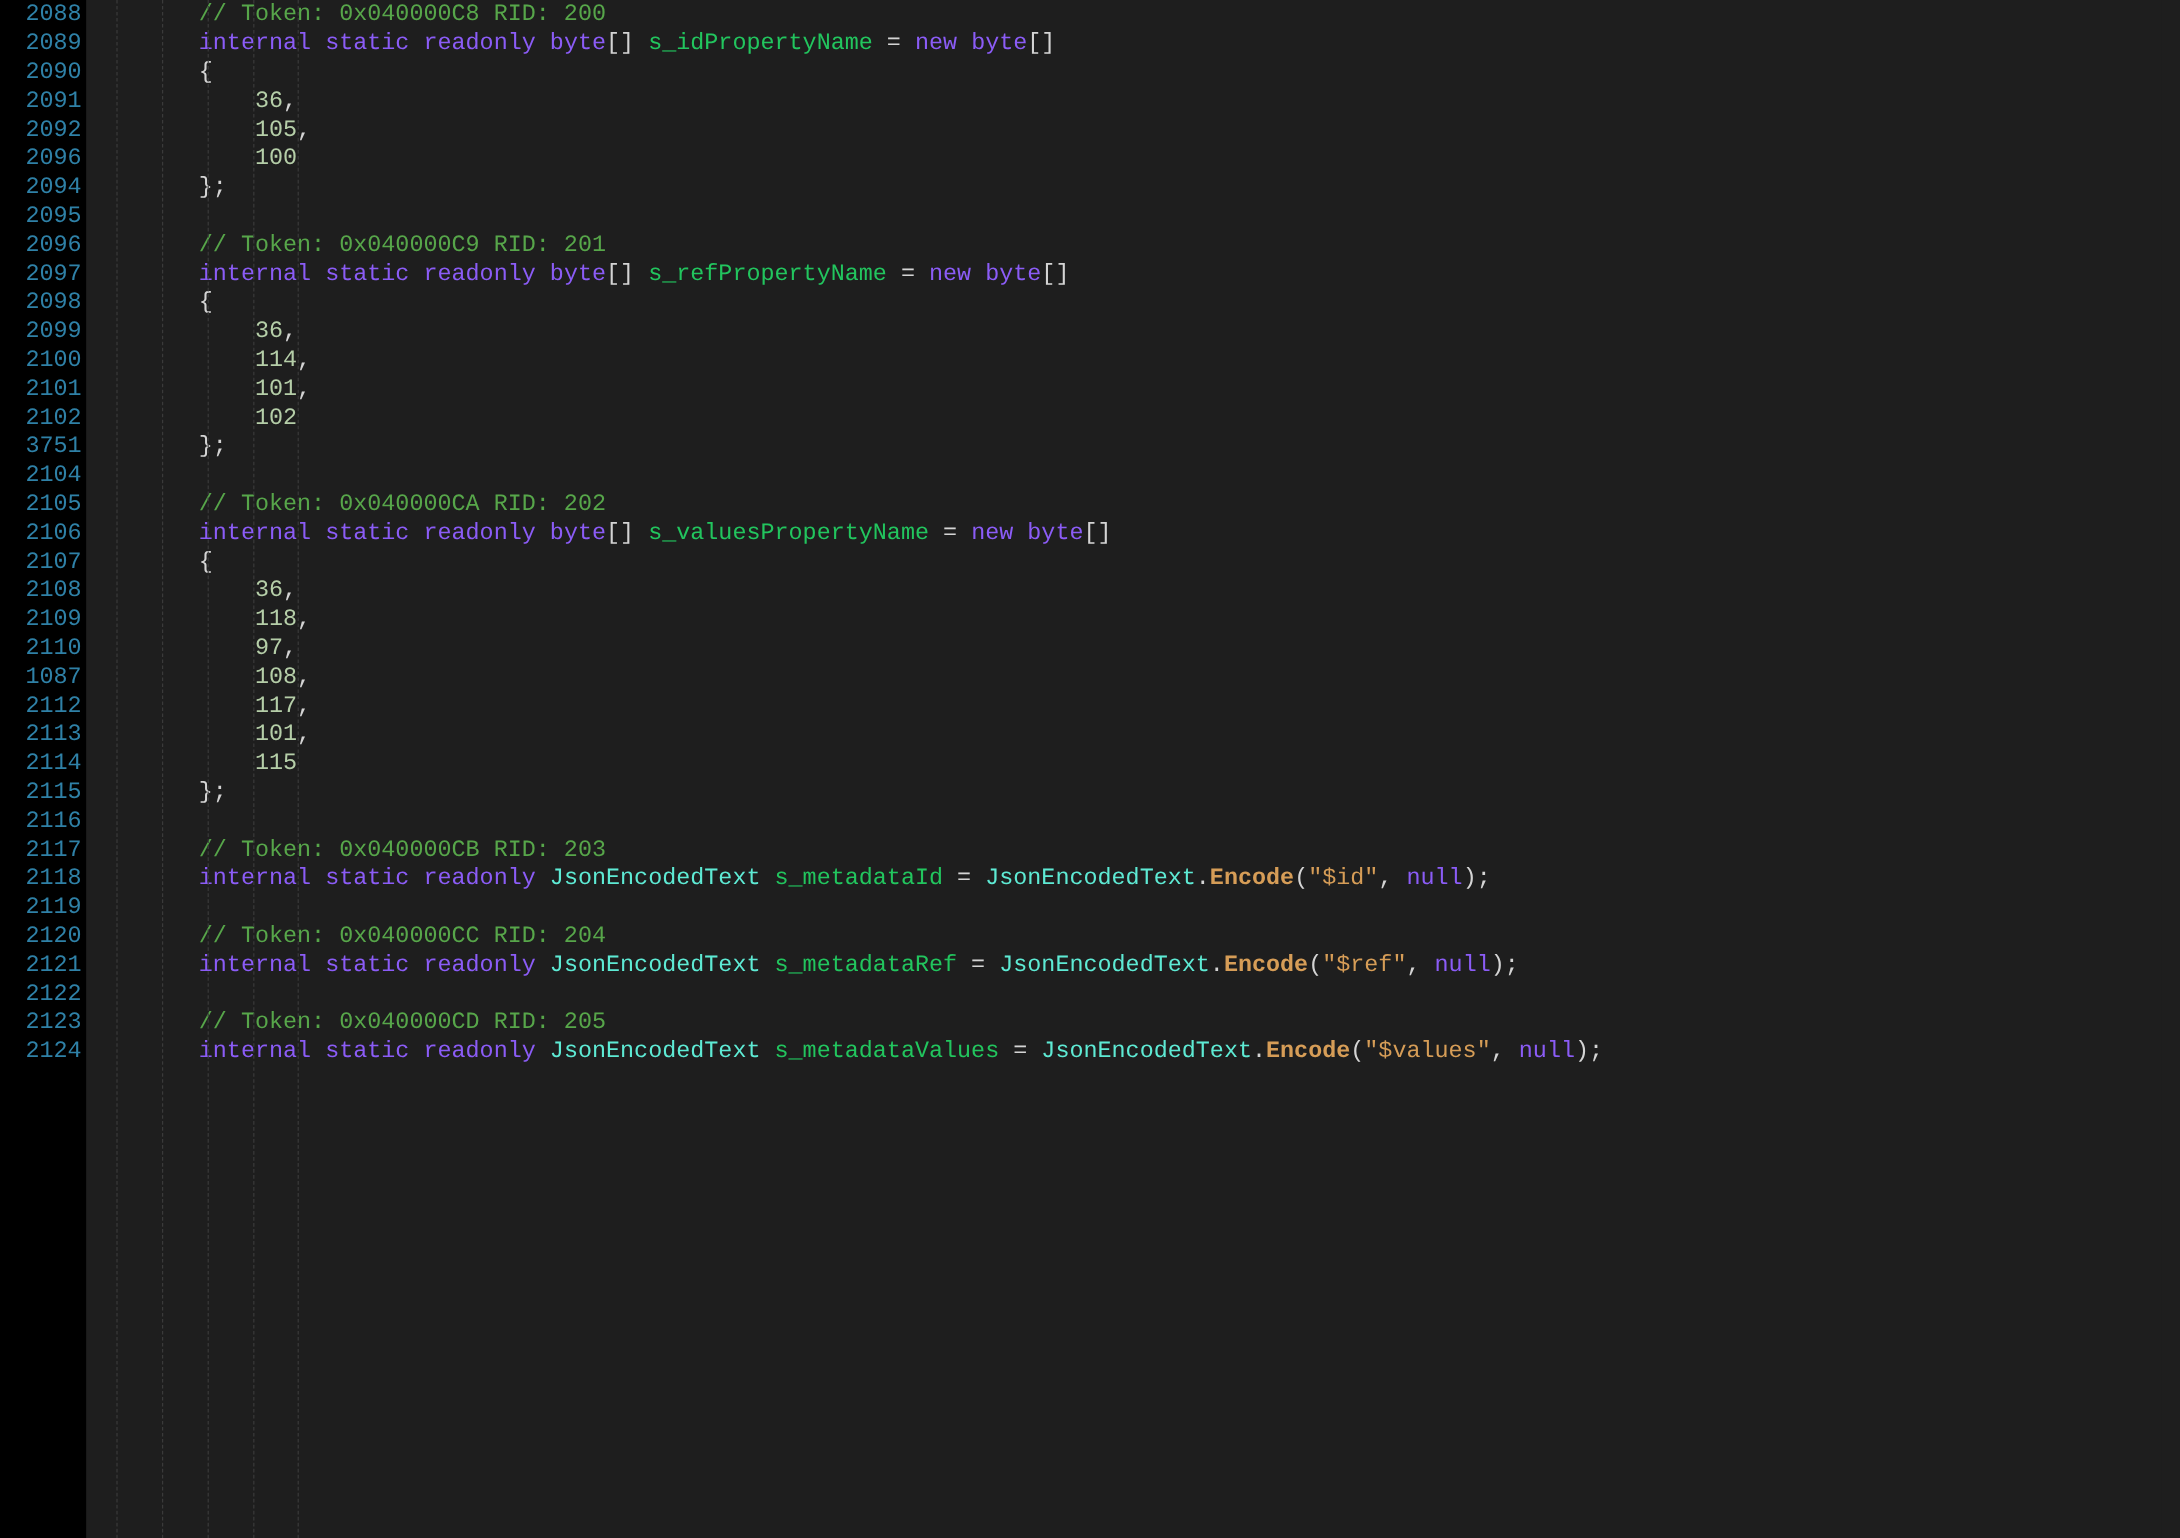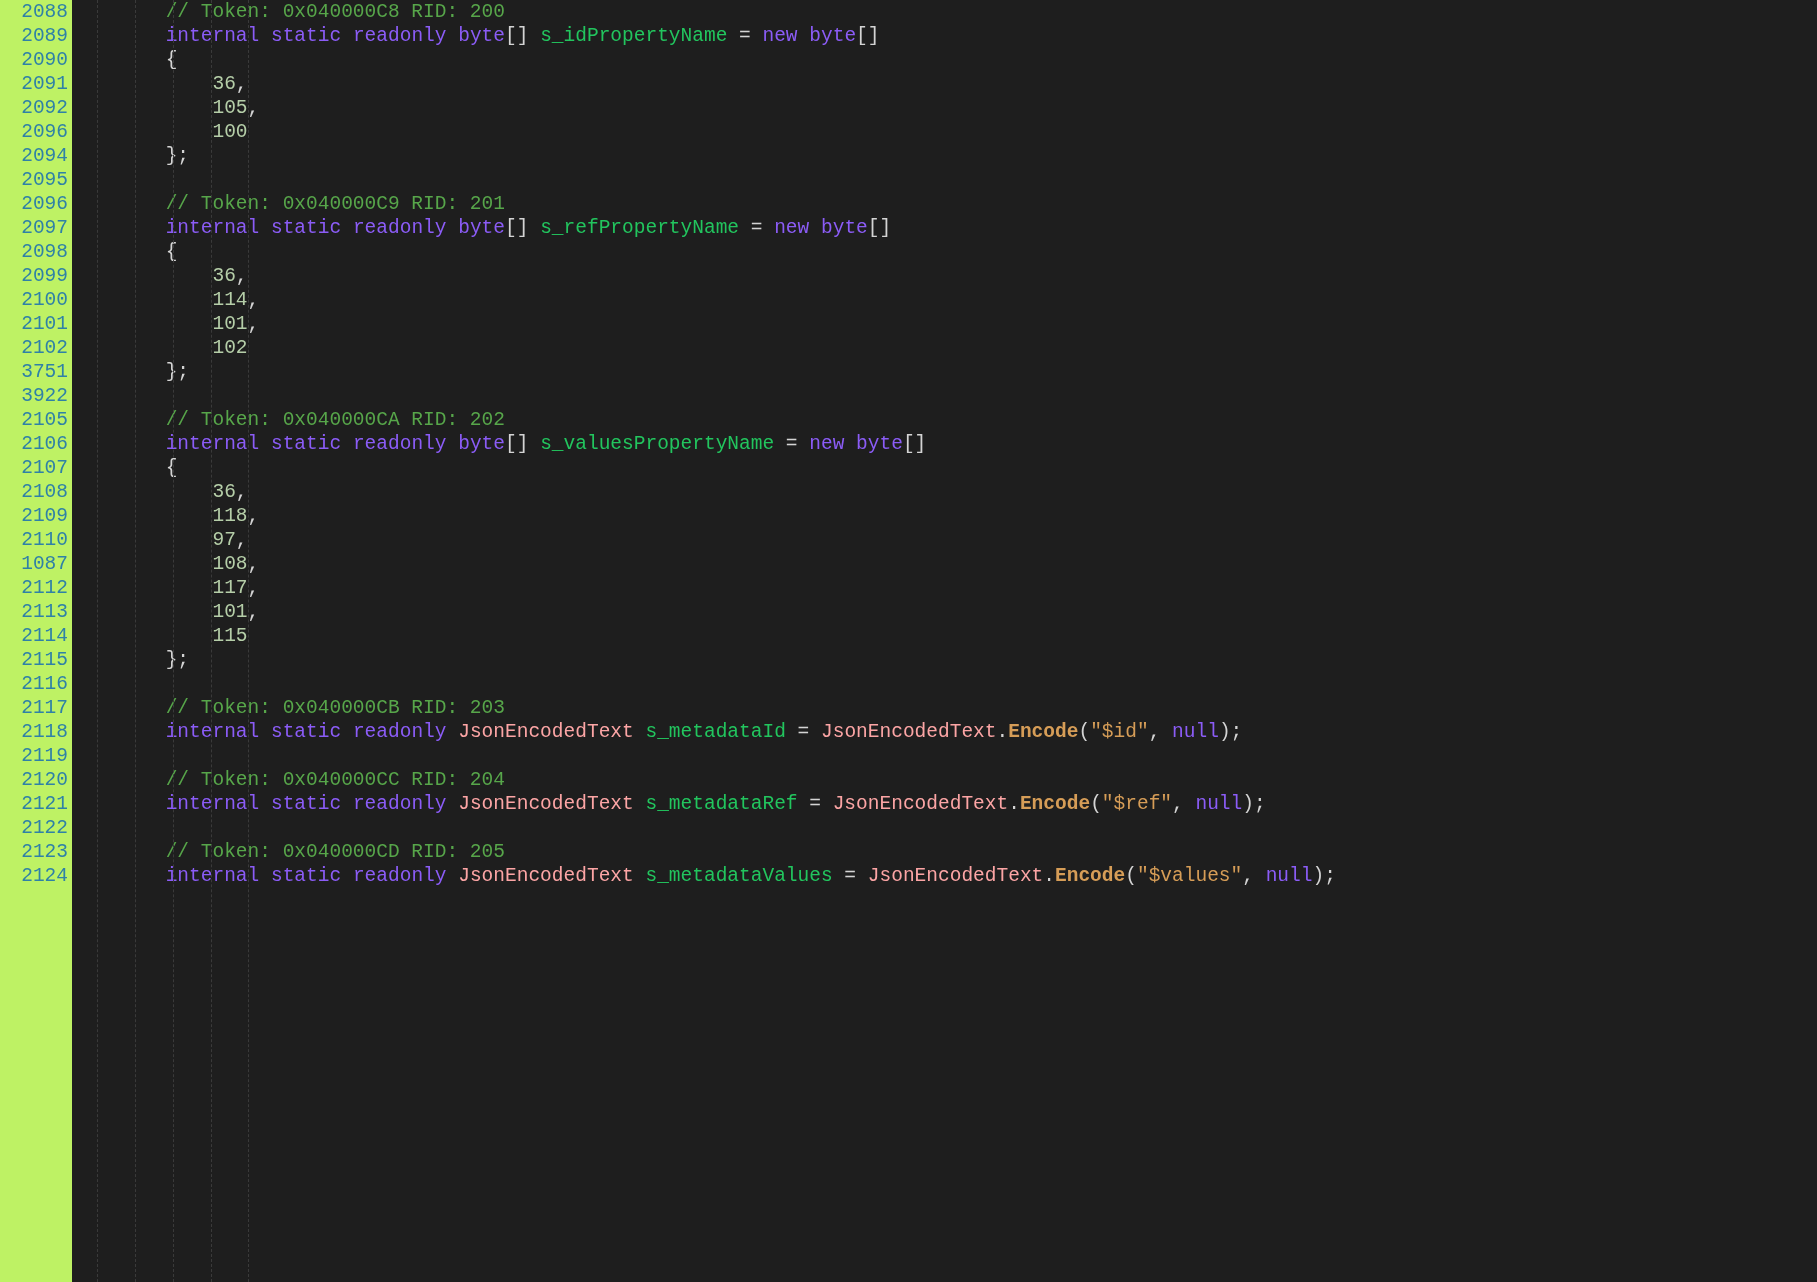--- a/index.html
+++ b/index.html
@@ -17,21 +17,21 @@
     height: 100%;
     background: #1e1e1e;
     position: relative;
   }
   .gutter {
     width: 72px;
     flex-shrink: 0;
     text-align: right;
     padding-right: 4px;
     color: #6e7681;
-    background: #bef264;
+    background: #000000;
     user-select: none;
   }
   .gutter .ln {
     height: 24px;
     line-height: 24px;
     color: #2f81a7;
   }
   .guides {
     position: absolute;
     top: 0;
@@ -52,21 +52,21 @@
     white-space: pre;
     background: #1e1e1e;
     line-height: 24px;
   }
   .code .row {
     height: 24px;
     line-height: 24px;
   }
   .tk-comment { color: #57a64a; font-family: Liberation Mono, monospace; }
   .tk-keyword { color: #8b5cf6; }
-  .tk-type    { color: #fca5a5; }
+  .tk-type    { color: #5eead4; }
   .tk-ident   { color: #22c55e; }
   .tk-method  { color: #d69d57; font-weight: bold; }
   .tk-number  { color: #b5cea8; }
   .tk-string  { color: #d69d57; }
   .tk-punc    { color: #d4d4d4; }
   .scrollbar {
     position: absolute;
     right: 0;
     top: 0;
     bottom: 0;
@@ -88,21 +88,21 @@
       <div class="ln">2094</div>
       <div class="ln">2095</div>
       <div class="ln">2096</div>
       <div class="ln">2097</div>
       <div class="ln">2098</div>
       <div class="ln">2099</div>
       <div class="ln">2100</div>
       <div class="ln">2101</div>
       <div class="ln">2102</div>
       <div class="ln">3751</div>
-      <div class="ln">3922</div>
+      <div class="ln">2104</div>
       <div class="ln">2105</div>
       <div class="ln">2106</div>
       <div class="ln">2107</div>
       <div class="ln">2108</div>
       <div class="ln">2109</div>
       <div class="ln">2110</div>
       <div class="ln">1087</div>
       <div class="ln">2112</div>
       <div class="ln">2113</div>
       <div class="ln">2114</div>

